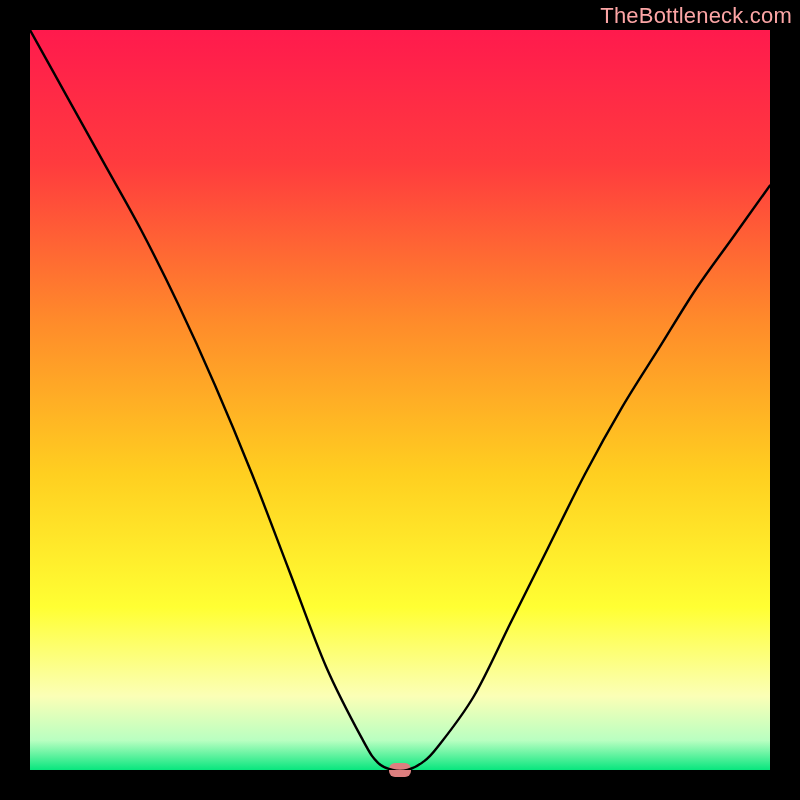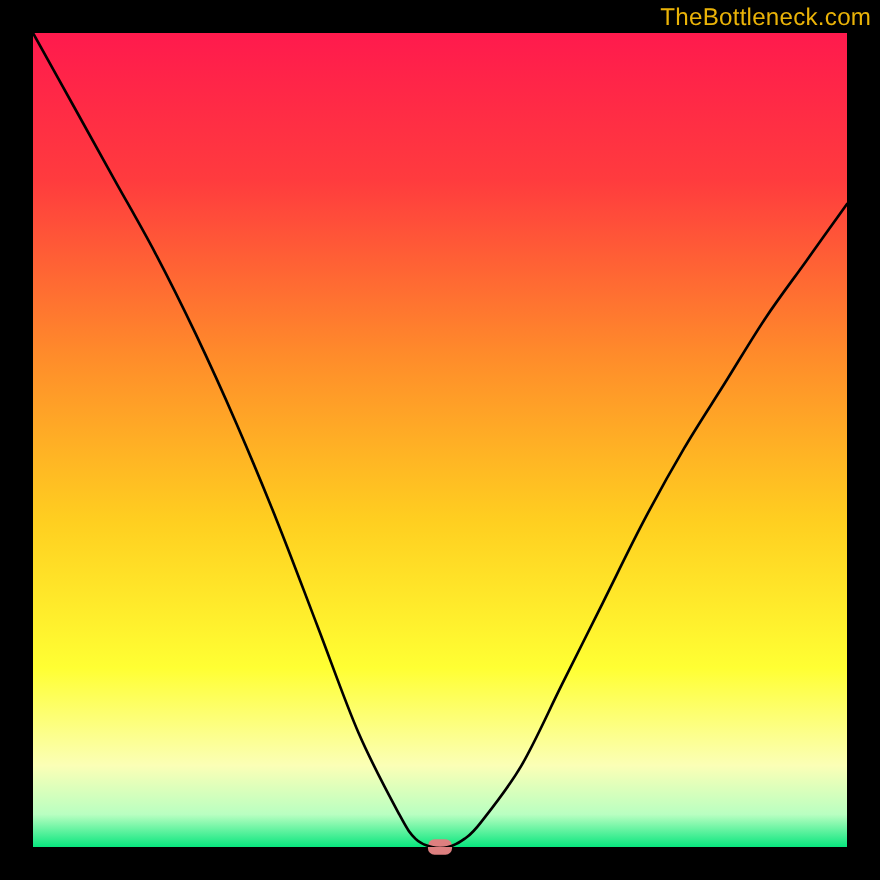--- a/index.html
+++ b/index.html
@@ -14,21 +14,21 @@
   .container {
     position: relative;
     width: 800px;
     height: 800px;
     background: #000;
   }
   .watermark {
     position: absolute;
     top: 3px;
     right: 8px;
-    color: #eab308;
+    color: #fca5a5;
     font-size: 22px;
     letter-spacing: 0.2px;
     font-weight: 400;
     user-select: none;
   }
   .plot-area {
     position: absolute;
     left: 30px;
     top: 30px;
     width: 740px;

